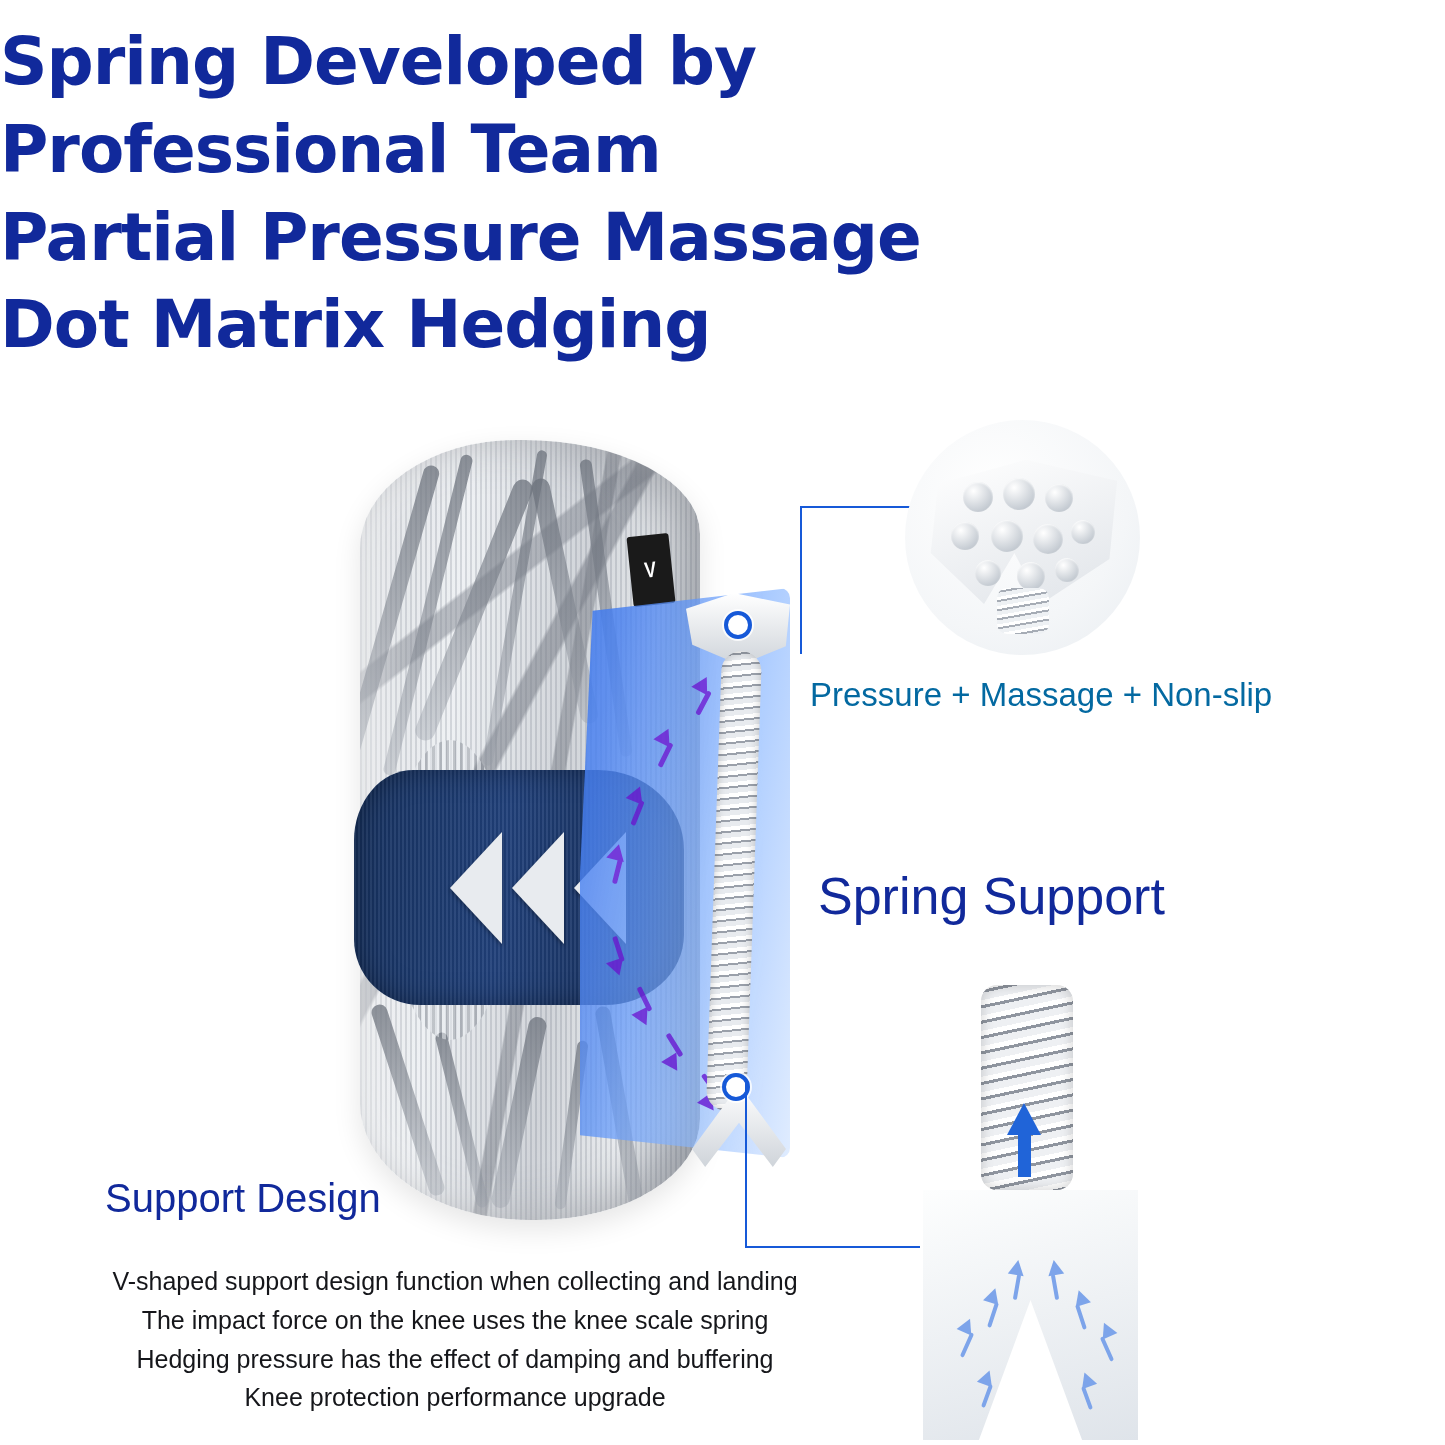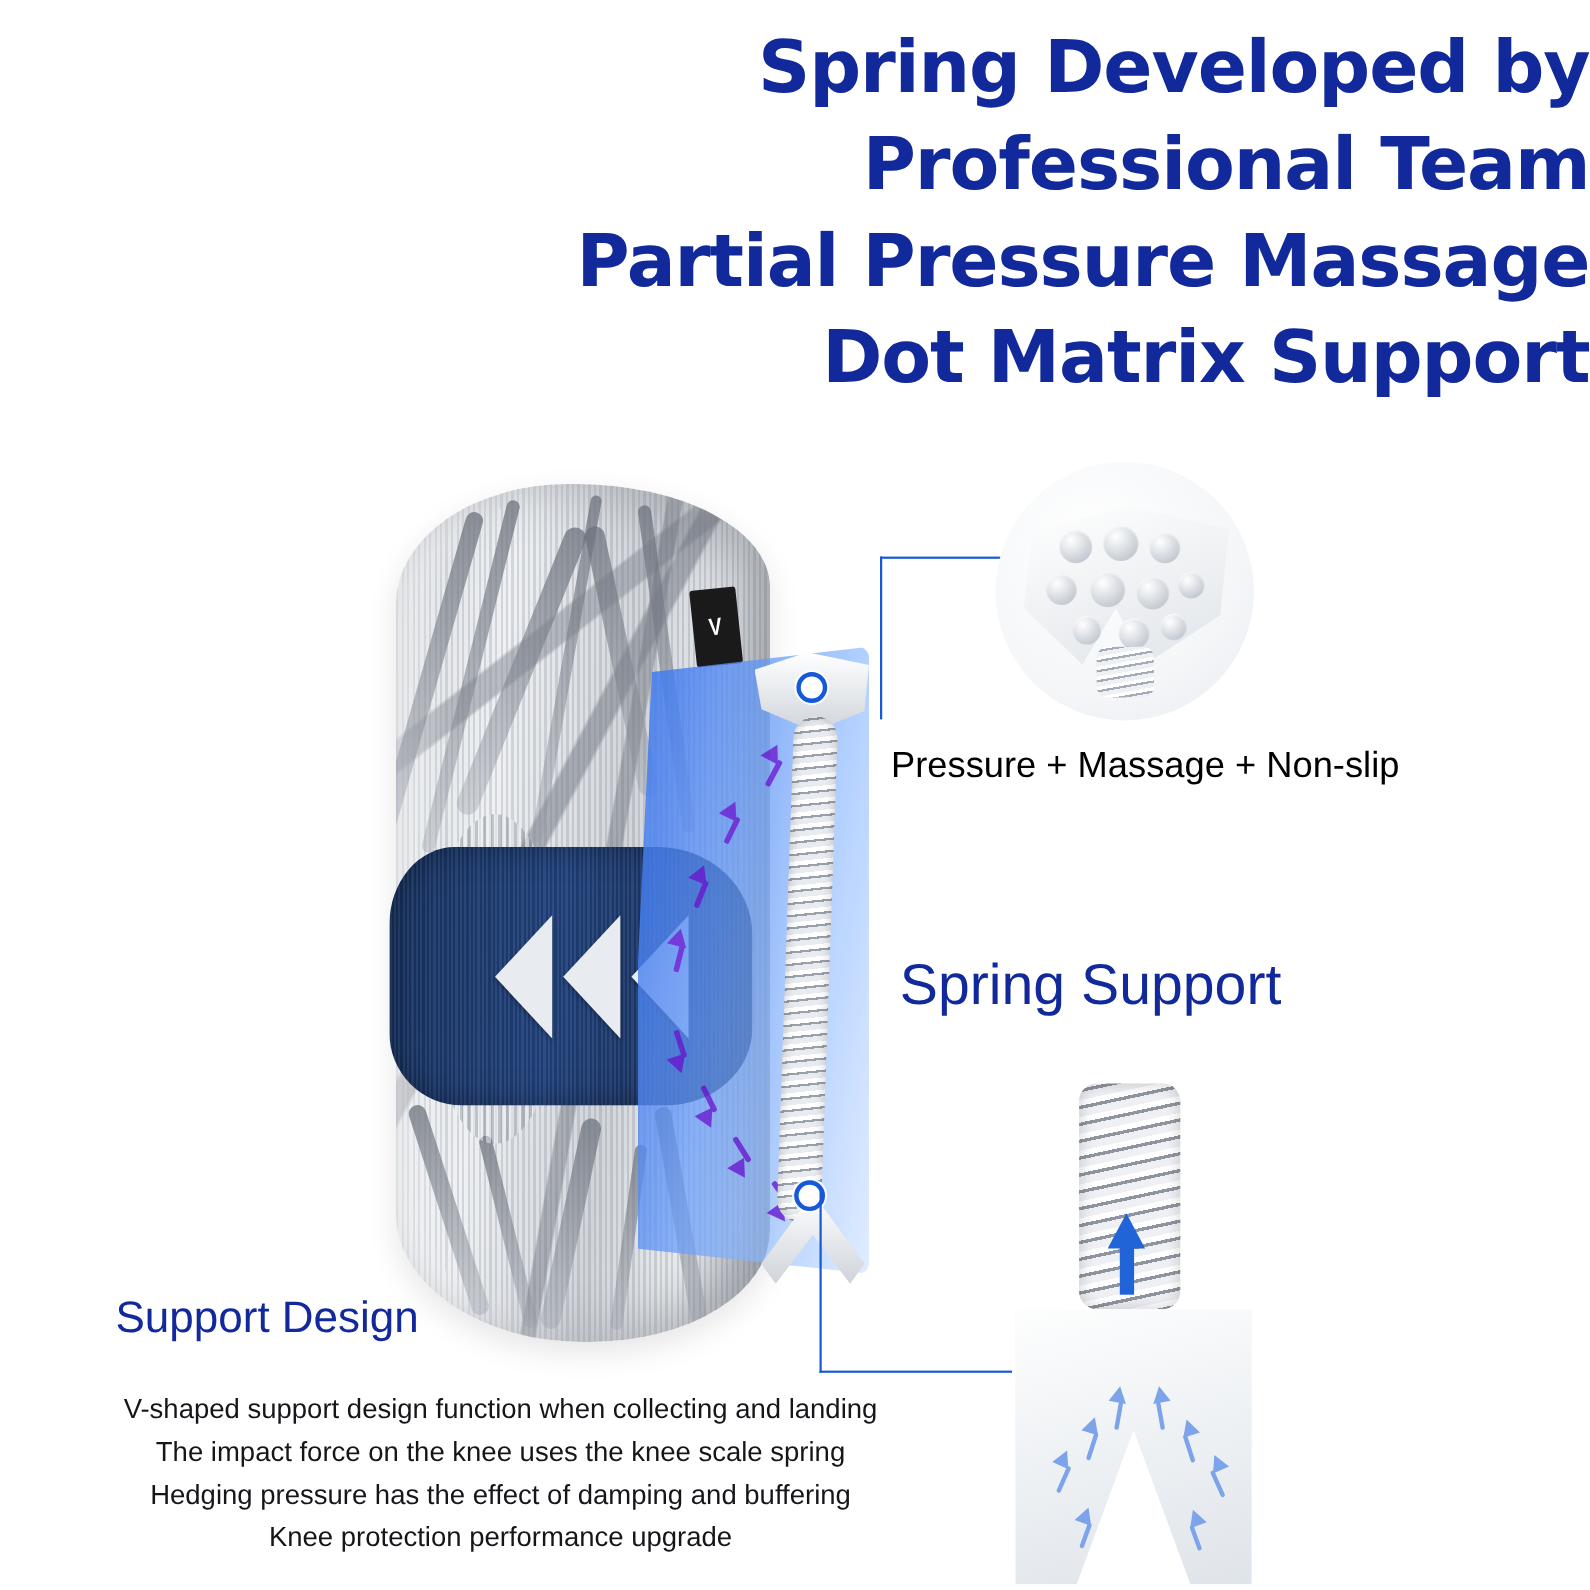--- a/index.html
+++ b/index.html
@@ -15,21 +15,21 @@
     font-family: "Liberation Sans", sans-serif;
     color: #0b2a8f;
   }
 
   
   .headline {
     position: absolute;
     top: 18px;
     left: 0;
     width: 1445px;
-    text-align: right;
+    text-align: left;
     font-family: "DejaVu Sans", sans-serif;
     font-weight: bold;
     font-size: 66px;
     line-height: 1.33;
     letter-spacing: -1px;
     color: #11299b;
   }
   .headline div { white-space: nowrap; }
 
   
@@ -269,21 +269,21 @@
 
   
   .leader { position: absolute; background: #1659d8; }
 
   
   .label-pressure {
     position: absolute;
     left: 800px;
     top: 672px;
     font-size: 33px;
-    color: #000000;
+    color: #0369a1;
     font-family: "Liberation Sans", sans-serif;
     background: rgba(255,255,255,.82);
     padding: 4px 10px;
     border-radius: 6px;
     white-space: nowrap;
   }
   .label-spring {
     position: absolute;
     left: 818px;
     top: 866px;
@@ -311,21 +311,21 @@
   }
   .desc div { white-space: nowrap; }
 </style>
 </head>
 <body>
 
 <div class="headline">
   <div>Spring Developed by</div>
   <div>Professional Team</div>
   <div>Partial Pressure Massage</div>
-  <div>Dot Matrix Support</div>
+  <div>Dot Matrix Hedging</div>
 </div>
 
 <div class="product">
   <div class="brace-body">
     <div class="brace-stripes">
       <i style="left:24px;  top:20px;  width:16px; height:300px; transform:rotate(16deg);"></i>
       <i style="left:62px;  top:10px;  width:12px; height:330px; transform:rotate(14deg);"></i>
       <i style="left:104px; top:30px;  width:20px; height:280px; transform:rotate(22deg);"></i>
       <i style="left:150px; top:8px;   width:10px; height:320px; transform:rotate(10deg);"></i>
       <i style="left:196px; top:36px;  width:18px; height:250px; transform:rotate(-12deg);"></i>

